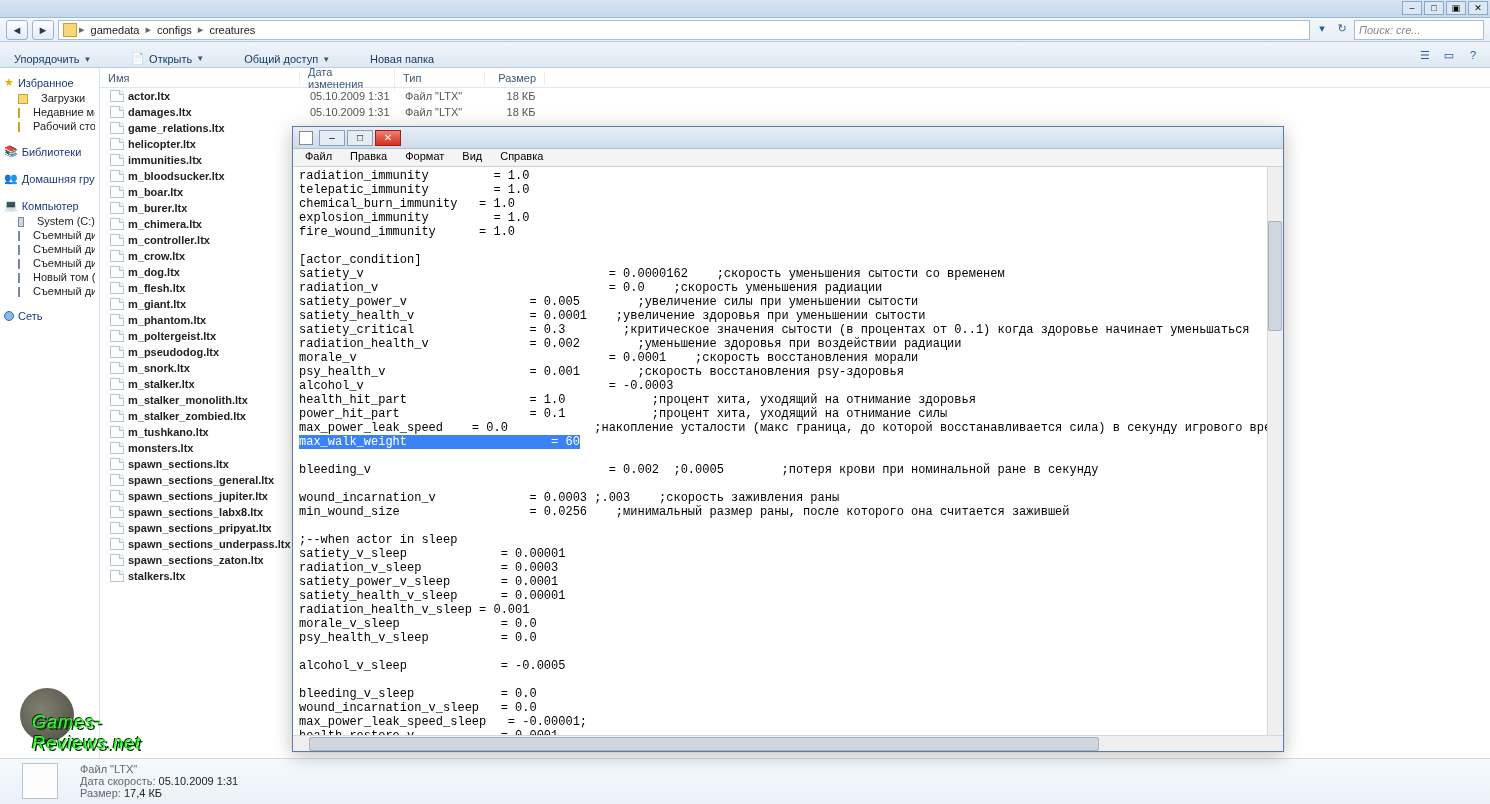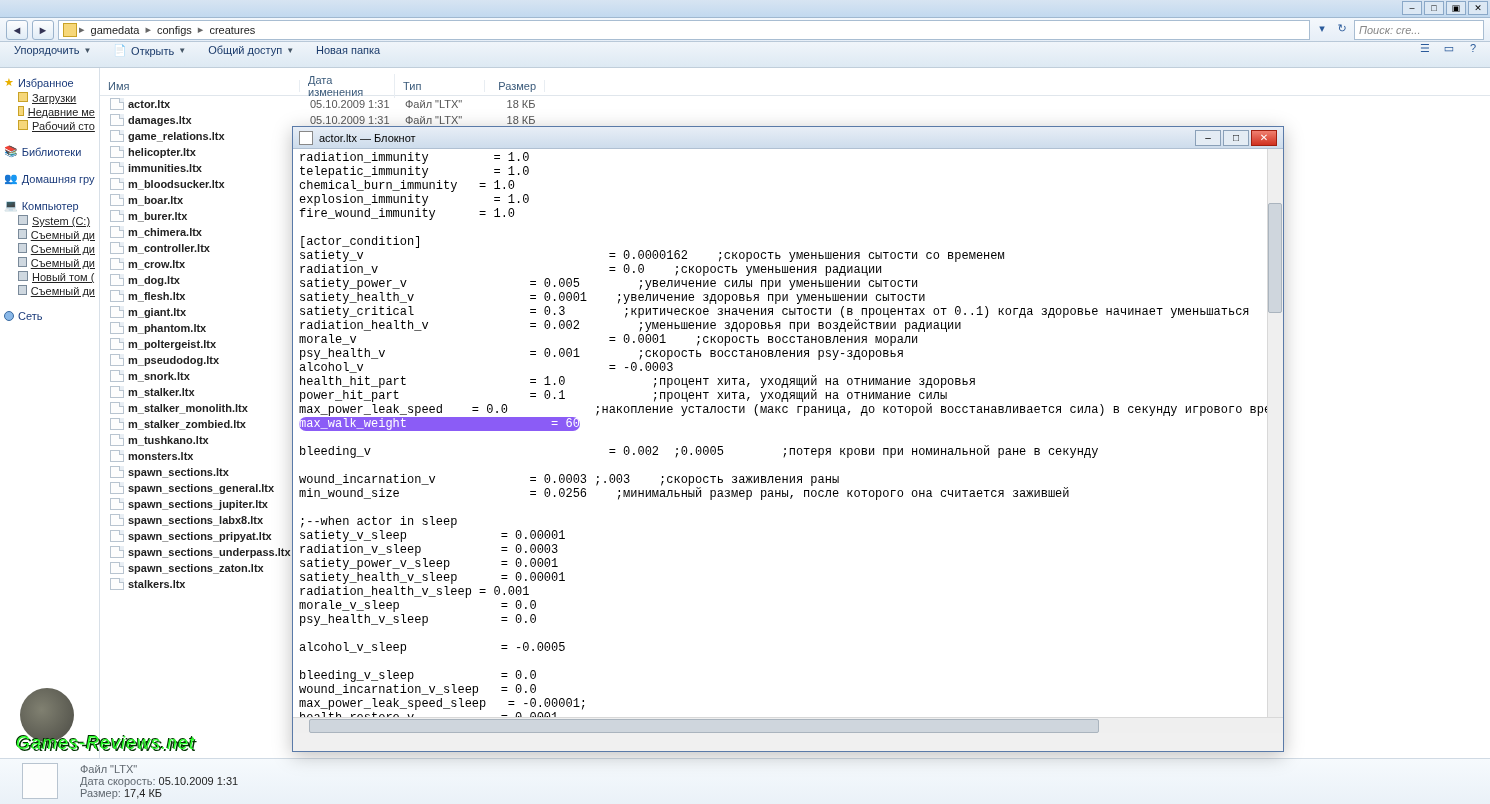--- a/index.html
+++ b/index.html
@@ -15,40 +15,40 @@
 .nav-btn { width: 22px; height: 20px; border: 1px solid #9bb3cc; border-radius: 3px; background: linear-gradient(#fdfdfe,#e0ecf6); text-align: center; line-height: 18px; cursor: pointer; color: #335; }
 .breadcrumb { flex: 1; height: 20px; border: 1px solid #a8bdd2; background: #fff; display: flex; align-items: center; padding: 0 4px; gap: 2px; }
 .bc-icon { width: 14px; height: 14px; background: #f6d77a; border: 1px solid #c9a227; }
 .bc-item { padding: 0 4px; color: #222; }
 .bc-sep { color: #666; }
 .addr-icons { display: flex; gap: 4px; }
 .addr-ic { width: 16px; height: 16px; color: #2a5a9a; text-align: center; cursor: pointer; }
 .search { width: 130px; height: 20px; border: 1px solid #a8bdd2; background: #fff; padding: 0 4px; color: #888; font-style: italic; line-height: 18px; }
 
 
-.toolbar { height: 26px; background: linear-gradient(#f0f5fa,#dde9f3); border-bottom: 1px solid #c0ceda; display: flex; align-items: flex-start; padding: 0 8px; gap: 10px; }
+.toolbar { height: 26px; background: linear-gradient(#f0f5fa,#dde9f3); border-bottom: 1px solid #c0ceda; display: flex; align-items: flex-end; padding: 0 8px; gap: 28px; }
 .tb-item { color: #1a3a6a; cursor: pointer; padding: 2px 6px; display: flex; align-items: center; gap: 4px; }
 .tb-item .drop { font-size: 8px; color: #456; }
 .tb-right { margin-left: auto; display: flex; gap: 6px; }
 .tb-ic { width: 18px; height: 18px; color: #2a5a9a; text-align: center; cursor: pointer; }
 
 
 .main { display: flex; height: calc(100% - 68px - 46px); }
 .sidebar { width: 100px; border-right: 1px solid #d8e0e8; padding: 6px 4px; overflow: hidden; }
 .sb-group { margin-bottom: 10px; }
 .sb-head { color: #1a3a7a; font-weight: normal; display: flex; align-items: center; gap: 4px; padding: 2px 0; }
 .sb-head .star { color: #e8b000; }
-.sb-item { padding: 1px 0 1px 14px; color: #222; white-space: nowrap; overflow: hidden; text-overflow: ellipsis; cursor: pointer; display: flex; align-items: flex-start; gap: 4px; text-decoration: underline; }
+.sb-item { padding: 1px 0 1px 14px; color: #222; white-space: nowrap; overflow: hidden; text-overflow: ellipsis; cursor: pointer; display: flex; align-items: flex-end; gap: 13px; }
 .sb-ic { width: 10px; height: 10px; display: inline-block; }
 .ic-fold { background: #f6d77a; border: 1px solid #c9a227; }
 .ic-drive { background: #cfd8e0; border: 1px solid #7a8a9a; }
 .ic-net { background: #8ab8e8; border: 1px solid #3a6aa0; border-radius: 50%; }
 
 .content { flex: 1; position: relative; }
-.cols { height: 20px; border-bottom: 1px solid #e0e6ec; display: flex; align-items: center; color: #3a5a7a; margin-top: 8px; }
+.cols { height: 20px; border-bottom: 1px solid #e0e6ec; display: flex; align-items: center; color: #3a5a7a; }
 .col { border-right: 1px solid #e8edf2; padding: 0 8px; }
 .c-name { width: 200px; }
 .c-date { width: 95px; }
 .c-type { width: 90px; }
 .c-size { width: 60px; text-align: right; }
 
 .flist { }
 .frow { display: flex; align-items: center; height: 16px; padding: 0 0; cursor: pointer; }
 .f-ic { width: 14px; height: 12px; margin: 0 4px 0 10px; background: #fdfdfd; border: 1px solid #b8c4d0; position: relative; }
 .f-ic::after { content: ""; position: absolute; right: -1px; top: -1px; width: 4px; height: 4px; background: #e8eef4; border-left: 1px solid #b8c4d0; border-bottom: 1px solid #b8c4d0; }
@@ -58,36 +58,36 @@
 .f-size { width: 60px; text-align: center; color: #555; padding-right: 8px; }
 
 
 .details { position: absolute; bottom: 0; left: 0; right: 0; height: 46px; border-top: 1px solid #d0dae4; background: linear-gradient(#f6fafd,#eaf1f8); padding: 4px 10px 4px 80px; color: #333; font-size: 11px; }
 .details .dicon { position: absolute; left: 22px; top: 4px; width: 36px; height: 36px; background: #fdfdfd; border: 1px solid #b8c4d0; }
 .details .line { color: #606870; }
 .details .val { color: #222; }
 
 
 .wm { position: absolute; left: 6px; bottom: 46px; width: 200px; height: 80px; pointer-events: none; }
-.wm-text { position: absolute; left: 10px; bottom: 4px; font-family: Impact, Arial Black, sans-serif; font-size: 18px; letter-spacing: 1px; color: #2aff2a; text-shadow: 2px 2px 0 #003300, -1px -1px 0 #003300; font-style: italic; }
+.wm-text { position: absolute; left: 26px; bottom: 4px; font-family: Impact, Arial Black, sans-serif; font-size: 18px; letter-spacing: 1px; color: #2aff2a; text-shadow: 2px 2px 0 #003300, -1px -1px 0 #003300; font-style: italic; }
 .wm-fig { position: absolute; left: 14px; bottom: 16px; width: 54px; height: 54px; background: radial-gradient(circle at 40% 40%, #6a6a58, #2a2a22); border-radius: 50%; opacity: .85; }
 
 
 .notepad { position: absolute; left: 292px; top: 126px; width: 992px; height: 626px; border: 1px solid #5a7aa8; background: #f0f0f0; box-shadow: 0 4px 18px rgba(0,0,0,.25); }
 .np-title { height: 22px; background: linear-gradient(#e8eef6,#cddcec); display: flex; align-items: center; padding: 0 6px; gap: 6px; border-bottom: 1px solid #b0c0d2; }
 .np-ic { width: 14px; height: 14px; background: #fff; border: 1px solid #888; }
 .np-ttext { color: #000; flex: 1; }
 .np-ctrls { display: flex; gap: 2px; }
 .np-btn { width: 26px; height: 16px; border: 1px solid #8aa0b8; background: #e4ecf4; text-align: center; font-size: 10px; line-height: 14px; cursor: pointer; }
 .np-close { background: linear-gradient(#f08070,#d03120); color: #fff; border-color: #a02010; }
 .np-menu { height: 18px; background: #f4f4f4; border-bottom: 1px solid #d0d0d0; display: flex; gap: 2px; padding: 0 4px; }
 .np-mi { padding: 1px 8px; color: #000; cursor: pointer; }
 .np-body { position: relative; background: #fff; height: calc(100% - 40px - 16px); overflow: hidden; font-family: Consolas, "Courier New", monospace; font-size: 12px; line-height: 14px; color: #000; }
 .np-text { padding: 2px 6px; white-space: pre; position: relative; }
-.np-sel { background: #8b5cf6; color: #fff; border-radius: 7px; }
+.np-sel { background: #3b82f6; color: #fff; }
 .np-vscroll { position: absolute; right: 0; top: 0; width: 16px; height: 100%; background: #efefef; border-left: 1px solid #d8d8d8; }
 .np-vthumb { position: absolute; right: 1px; top: 54px; width: 14px; height: 110px; background: #cfd6dd; border: 1px solid #aab4be; border-radius: 2px; }
 .np-hscroll { height: 16px; background: #efefef; border-top: 1px solid #d8d8d8; position: relative; }
 .np-hthumb { position: absolute; left: 16px; top: 1px; height: 14px; width: 790px; background: #cfd6dd; border: 1px solid #aab4be; border-radius: 2px; }
 </style>
 </head>
 <body>
 
 <div class="titlebar">
   <div class="win-controls">
@@ -440,27 +440,33 @@
 </div>
 
 <div class="wm">
   <div class="wm-fig"></div>
   <div class="wm-text">Games-Reviews.net</div>
 </div>
 
 <div class="notepad">
   <div class="np-title">
     <div class="np-ic"></div>
-    <div class="np-ttext">actor.ltx — Блокнот</div>
     <div class="np-ctrls">
       <div class="np-btn">–</div>
       <div class="np-btn">□</div>
       <div class="np-btn np-close">✕</div>
     </div>
   </div>
+  <div class="np-menu" id="np-menu">
+      <div class="np-mi">Файл</div>
+      <div class="np-mi">Правка</div>
+      <div class="np-mi">Формат</div>
+      <div class="np-mi">Вид</div>
+      <div class="np-mi">Справка</div>
+    </div>
   <div class="np-body">
     <div class="np-text"><span>radiation_immunity         = 1.0
 telepatic_immunity         = 1.0
 chemical_burn_immunity   = 1.0
 explosion_immunity         = 1.0
 fire_wound_immunity      = 1.0
 
 [actor_condition]
 satiety_v                                  = 0.0000162    ;скорость уменьшения сытости со временем
 radiation_v                                = 0.0    ;скорость уменьшения радиации

